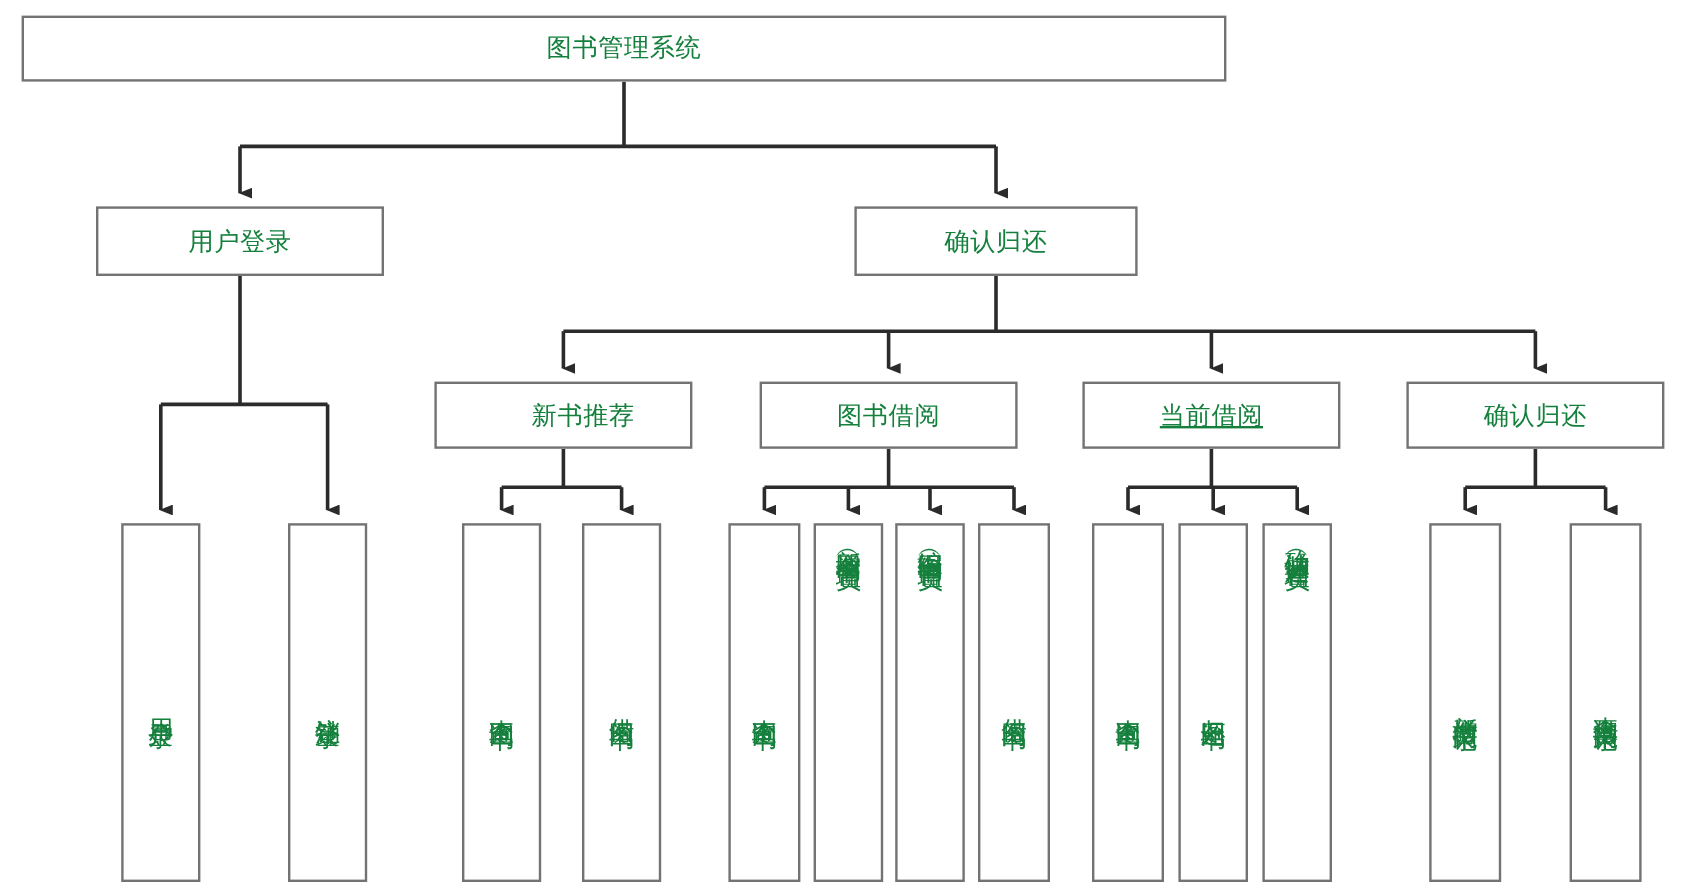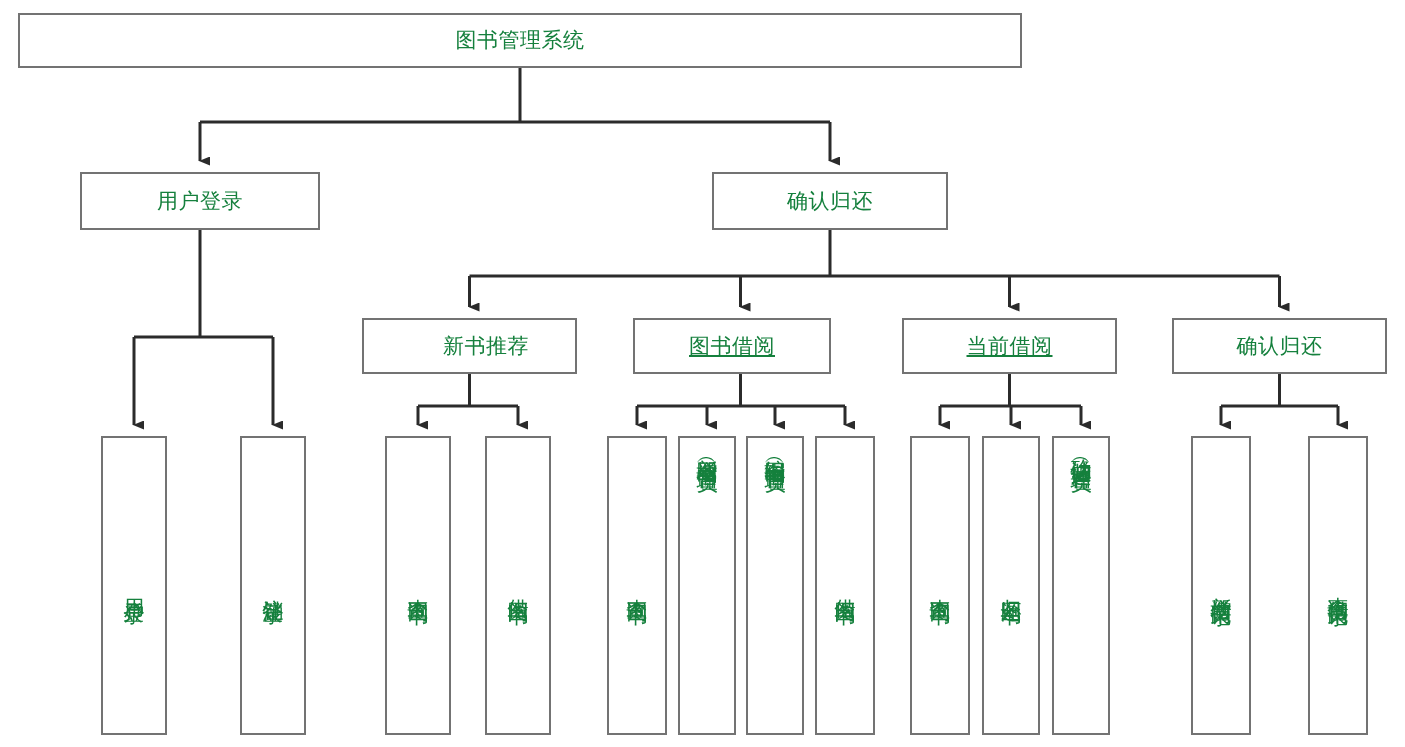--- a/index.html
+++ b/index.html
@@ -122,21 +122,21 @@
   </div>
 
   <div class="node horiz" style="left: 712px; top: 172px; width: 236px; height: 58px;">
     <span class="node-label">确认归还</span>
   </div>
 
   <div class="node horiz" style="left: 362px; top: 318px; width: 215px; height: 56px; padding-left: 33px;">
     <span class="node-label">新书推荐</span>
   </div>
 
-  <div class="node horiz" style="left: 633px; top: 318px; width: 198px; height: 56px; text-decoration: underline;">
+  <div class="node horiz" style="left: 633px; top: 318px; width: 215px; height: 56px;">
     <span class="node-label">图书借阅</span>
   </div>
 
   <div class="node horiz" style="left: 902px; top: 318px; width: 215px; height: 56px; text-decoration: underline;">
     <span class="node-label">当前借阅</span>
   </div>
 
   <div class="node horiz" style="left: 1172px; top: 318px; width: 215px; height: 56px;">
     <span class="node-label">确认归还</span>
   </div>

